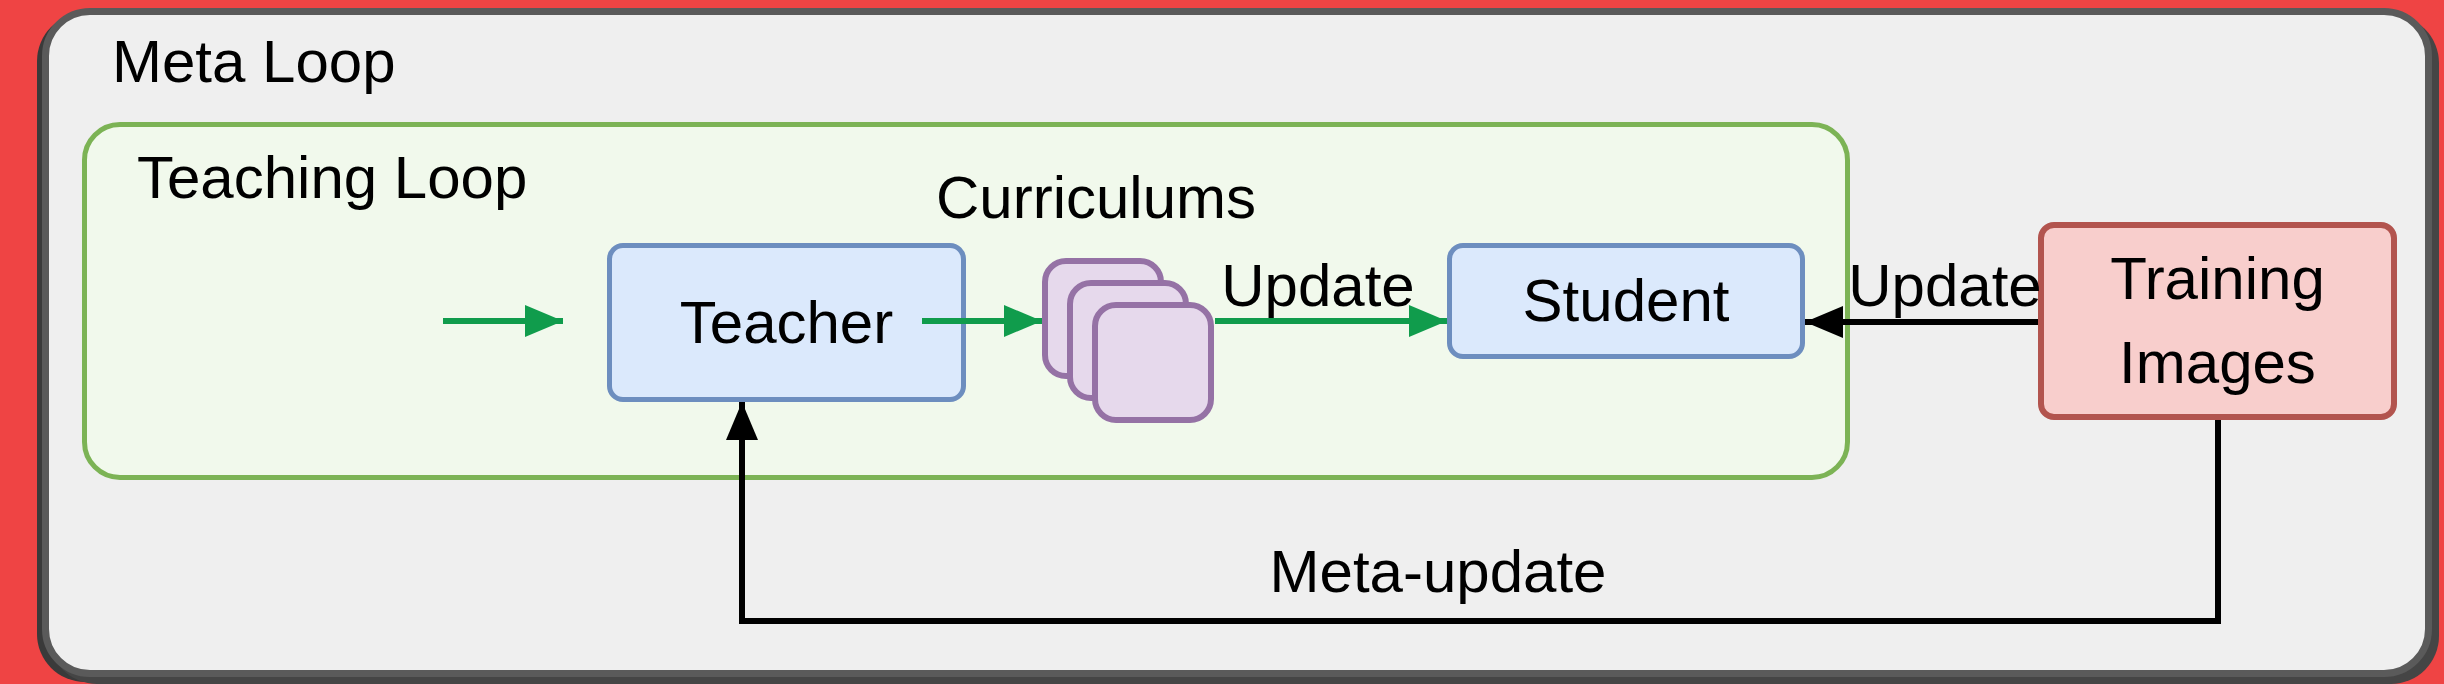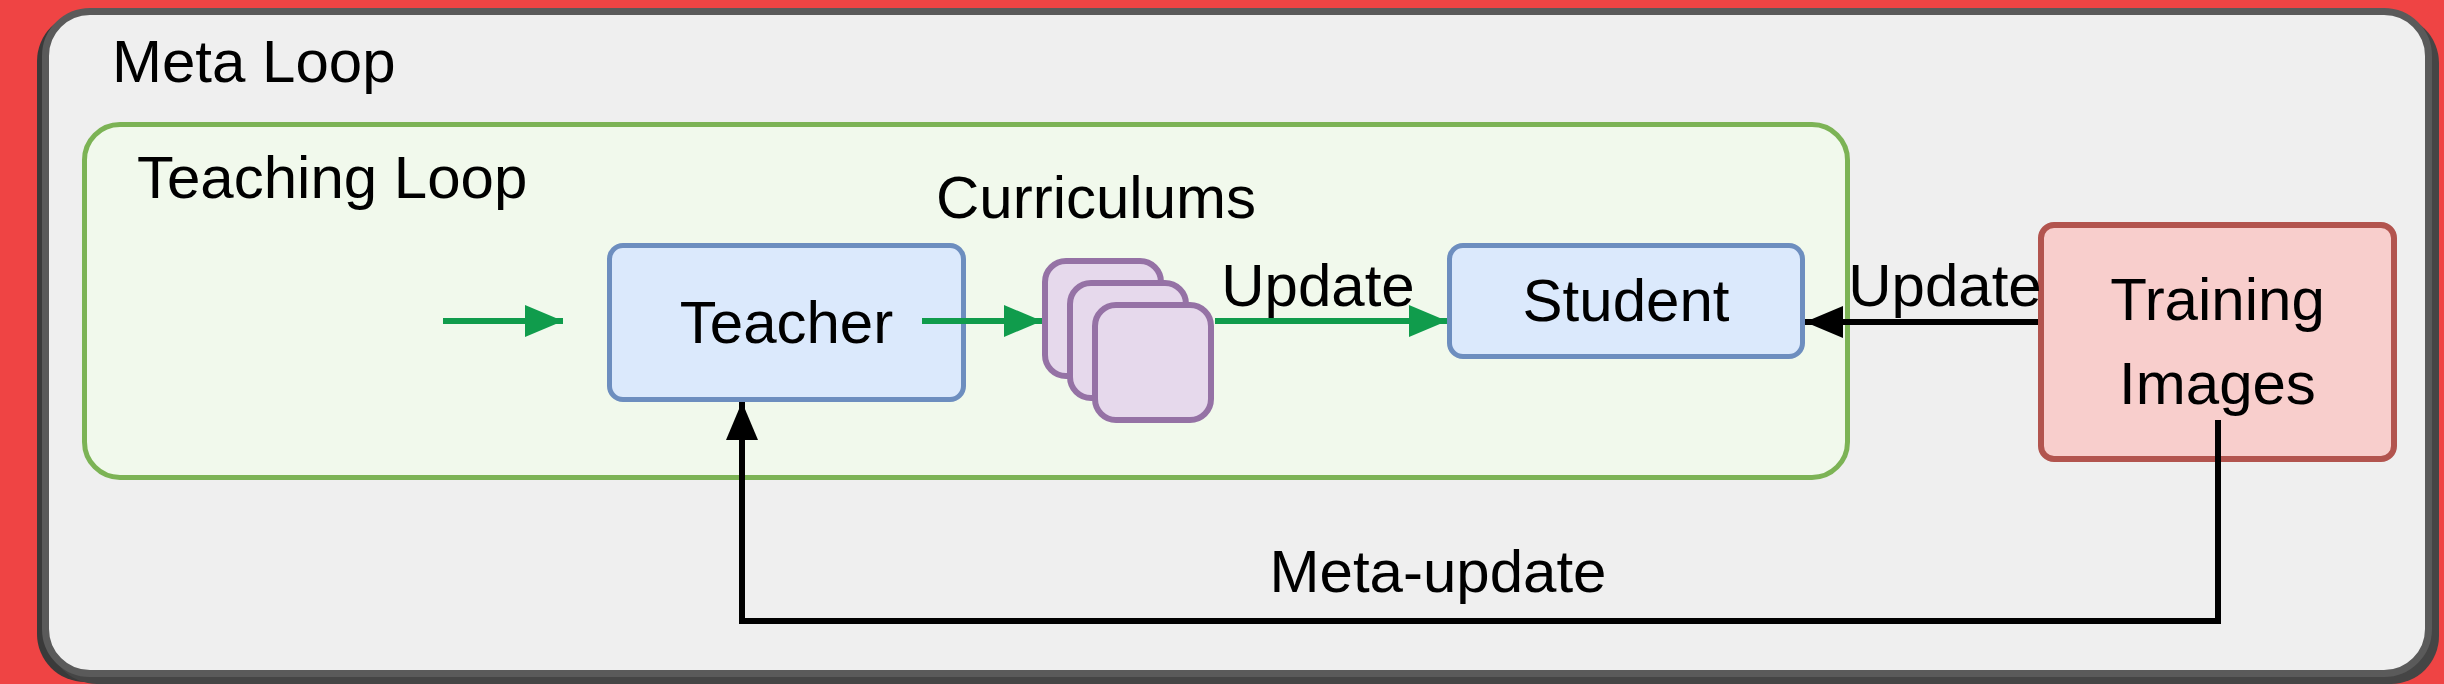--- a/index.html
+++ b/index.html
@@ -28,21 +28,21 @@
   .node-latent{
     left:122px;top:285px;width:321px;height:72px;
     background:#ffe6cc;border:5px solid #d0991b;border-radius:10px;line-height:60px;
   }
   .node-blue{
     background:#dbe9fc;border:5px solid #6d8ebf;border-radius:16px;
   }
   .node-teacher{left:563px;top:243px;width:359px;height:159px;margin-left:44px;}
   .node-student{left:1447px;top:243px;width:358px;height:116px;}
   .node-training{
-    left:2038px;top:222px;width:359px;height:240px;
+    left:2038px;top:222px;width:359px;height:198px;
     background:#f8cecc;border:6px solid #b2544e;border-radius:16px;
     padding:0 4px;
   }
   .curr-card{
     position:absolute;width:122px;height:121px;box-sizing:border-box;
     background:#e6d9ec;border:6px solid #9572a5;border-radius:24px;
   }
   .curr-1{left:1042px;top:258px;}
   .curr-2{left:1067px;top:280px;}
   .curr-3{left:1092px;top:302px;}

